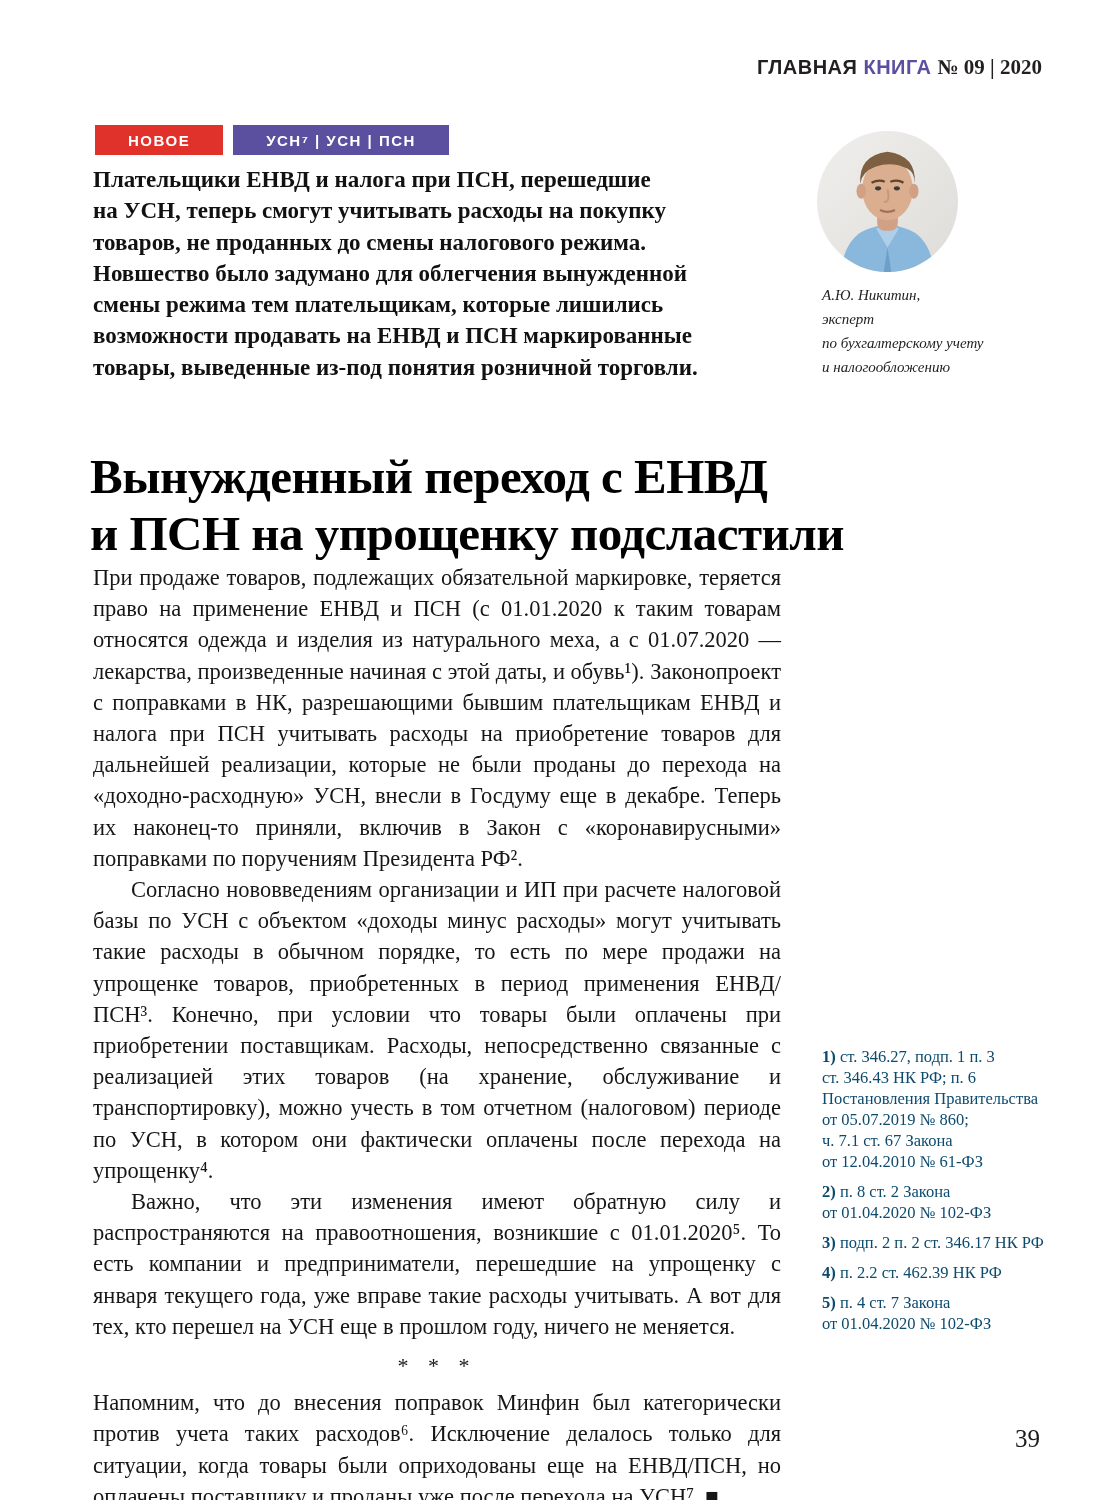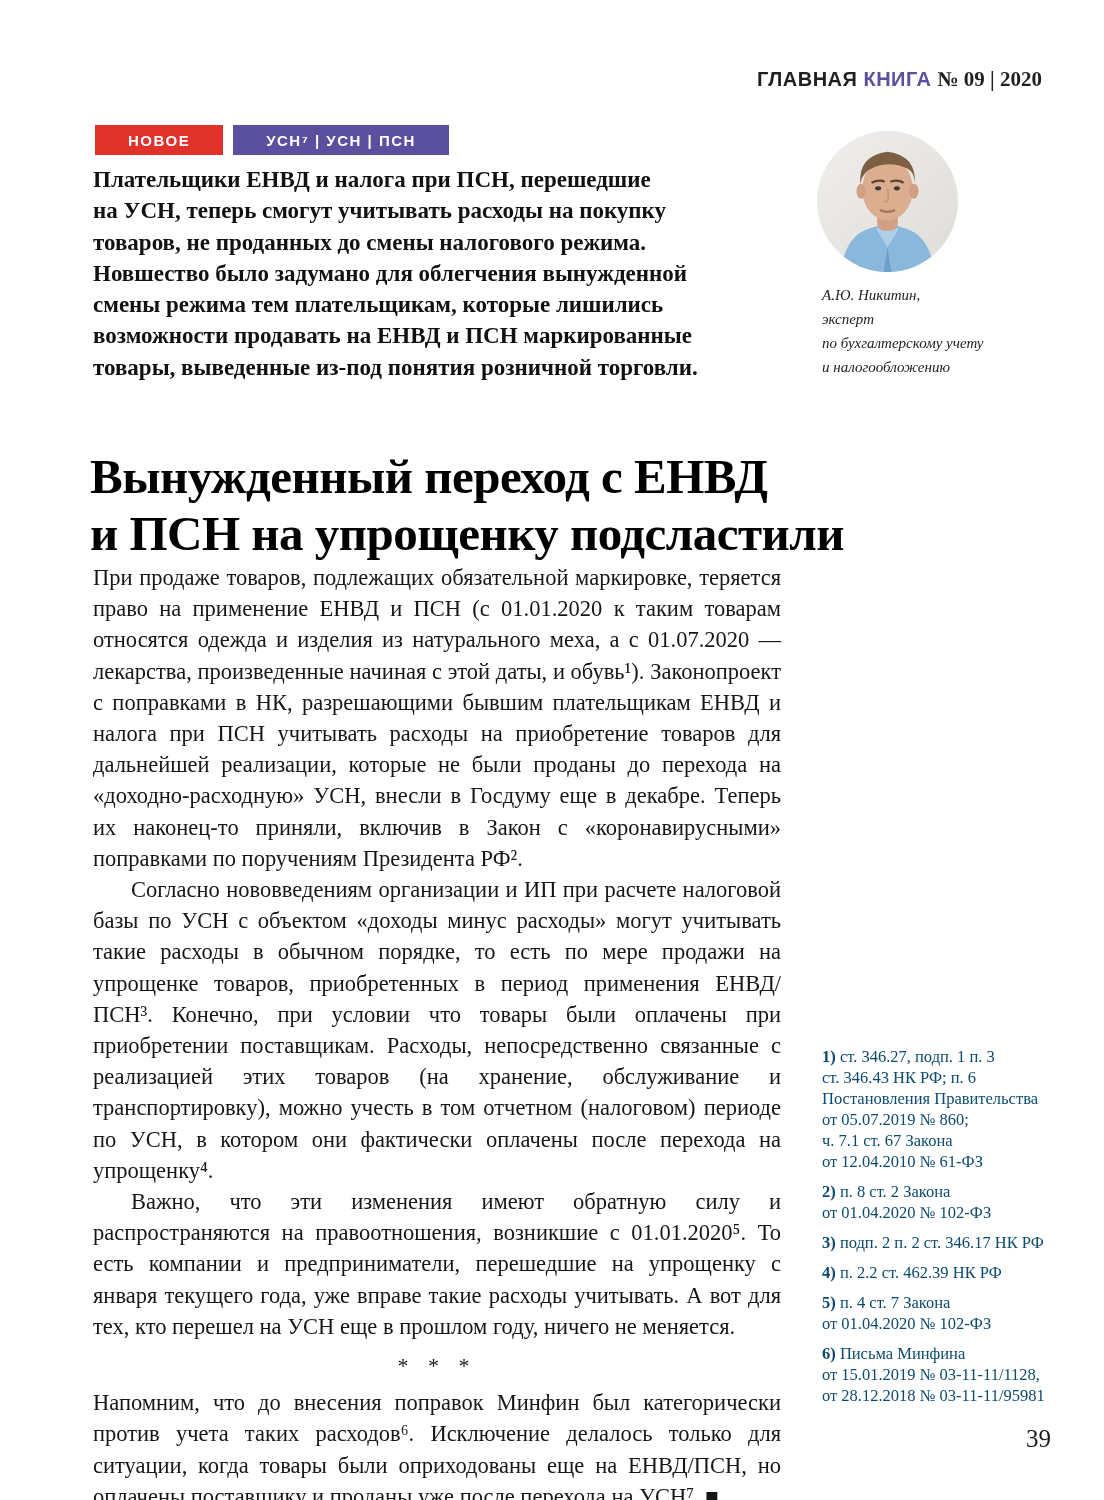--- a/index.html
+++ b/index.html
@@ -7,21 +7,21 @@
     position:relative;
     width:1104px;height:1500px;
     background:#ffffff;
     font-family:"Liberation Serif", serif;
     color:#151515;
     overflow:hidden;
   }
   
   .header{
     position:absolute;top:55px;right:62px;
-    text-align:right;white-space:nowrap;margin-top:12px;
+    text-align:right;white-space:nowrap;
   }
   .brand{
     font-family:"Liberation Sans", sans-serif;
     font-weight:700;font-size:20px;letter-spacing:.5px;
     color:#231f20;
   }
   .brand .purple{color:#5b4fa0;}
   .issue{
     font-family:"Liberation Serif", serif;
     font-weight:700;font-size:21px;color:#231f20;margin-left:6px;
@@ -73,21 +73,21 @@
   
   .footnotes{
     position:absolute;top:1046px;left:822px;width:240px;
     font-size:16.5px;line-height:21px;color:#0c4a6e;
   }
   .fn{margin-bottom:9px;}
   .fn b{font-weight:700;}
   .fn span{white-space:pre-line;}
   
   .page-number{
-    position:absolute;top:1425px;right:53px;
+    position:absolute;top:1425px;right:64px;
     font-size:25px;color:#1a1a1a;
   }
 </style>
 </head>
 <body>
 
 <div class="page">
 
   <div class="header">
     <span class="brand"><span>ГЛАВНАЯ</span>
@@ -171,20 +171,17 @@
 Постановления Правительства
 от 05.07.2019 № 860;
 ч. 7.1 ст. 67 Закона
 от 12.04.2010 № 61-ФЗ</span></div>
     <div class="fn"><b>2)</b> <span>п. 8 ст. 2 Закона
 от 01.04.2020 № 102-ФЗ</span></div>
     <div class="fn"><b>3)</b> <span>подп. 2 п. 2 ст. 346.17 НК РФ</span></div>
     <div class="fn"><b>4)</b> <span>п. 2.2 ст. 462.39 НК РФ</span></div>
     <div class="fn"><b>5)</b> <span>п. 4 ст. 7 Закона
 от 01.04.2020 № 102-ФЗ</span></div>
-    <div class="fn"><b>6)</b> <span>Письма Минфина
-от 15.01.2019 № 03-11-11/1128,
-от 28.12.2018 № 03-11-11/95981</span></div>
   </div>
 
   <div class="page-number">39</div>
 
 </div>
 
 </body></html>

